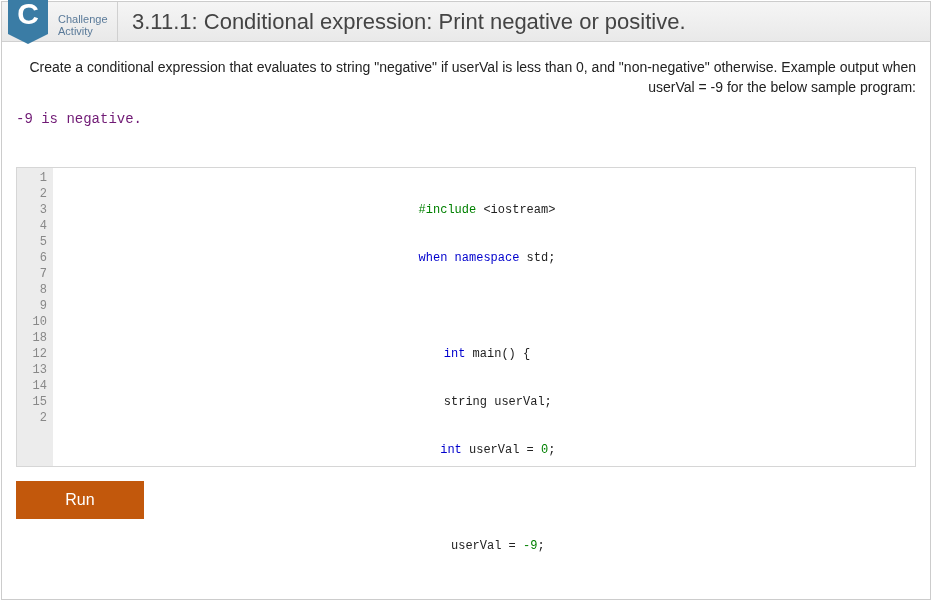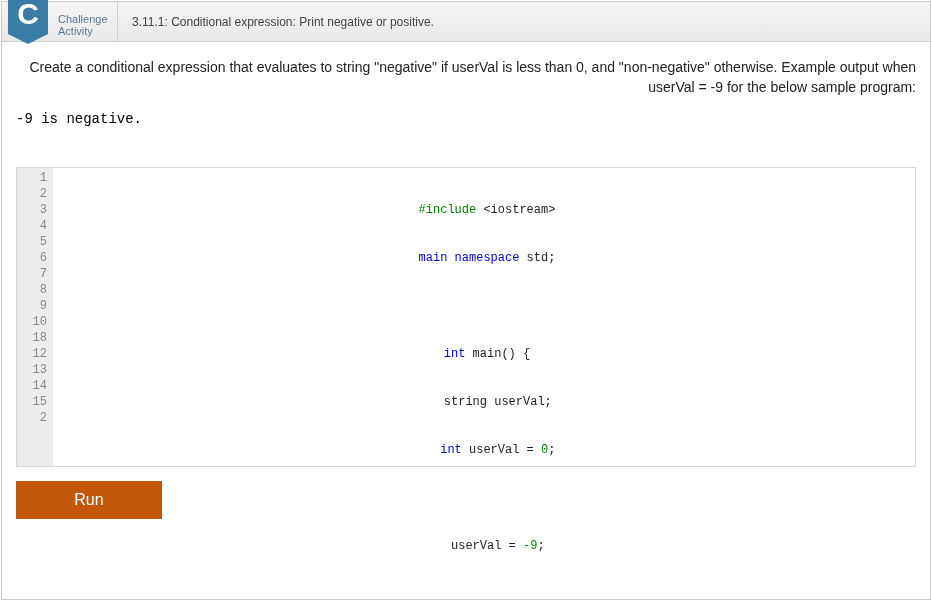--- a/index.html
+++ b/index.html
@@ -64,39 +64,39 @@
     padding: 6px 4px 0 0;
     border-right: 1px solid #d0d0d0;
     height: 40px;
     display: flex;
     flex-direction: column;
     justify-content: center;
     width: 60px;
   }
   .title {
     padding-left: 14px;
-    font-size: 12px;
+    font-size: 22px;
     color: #444;
   }
   .content {
     padding: 16px 14px 10px 14px;
     flex: 1;
     display: flex;
     flex-direction: column;
   }
   .instructions {
     font-size: 14px;
     color: #222;
     line-height: 1.4;
     text-align: right;
   }
   .sample-output {
     font-family: "Courier New", monospace;
     font-size: 14px;
-    color: #000000;
+    color: #701a75;
     margin-top: 14px;
   }
   .editor {
     margin-top: 40px;
     border: 1px solid #d6d6d6;
     height: 300px;
     display: flex;
     font-family: Consolas, "Courier New", monospace;
     font-size: 12px;
     line-height: 16px;
@@ -121,21 +121,21 @@
   }
   .code-line { height: 16px; }
   .kw-green { color: #008000; }
   .kw-blue { color: #0000cd; }
   .num { color: #008000; }
   .run-btn {
     background: #c2580c;
     color: #fff;
     border: none;
     font-size: 16px;
-    width: 146px;
+    width: 128px;
     height: 38px;
     margin-top: 14px;
     cursor: pointer;
     font-family: Arial, sans-serif;
   }
   .feedback {
     color: #3a7ca5;
     font-size: 14px;
     text-align: right;
     margin-top: 10px;
@@ -177,21 +177,21 @@
         <div>10</div>
         <div>18</div>
         <div>12</div>
         <div>13</div>
         <div>14</div>
         <div>15</div>
         <div>2</div>
       </div>
       <div class="code-area">
         <div class="code-line"><span class="kw-green">#include</span><span> &lt;iostream&gt;</span></div>
-        <div class="code-line"><span class="kw-blue">main</span><span class="kw-blue"> namespace</span><span> std;</span></div>
+        <div class="code-line"><span class="kw-blue">when</span><span class="kw-blue"> namespace</span><span> std;</span></div>
         <div class="code-line"></div>
         <div class="code-line"><span class="kw-blue">int</span><span> main() {</span></div>
         <div class="code-line"><span>   string userVal;</span></div>
         <div class="code-line"><span class="kw-blue">   int</span><span> userVal = </span><span class="num">0</span><span>;</span></div>
         <div class="code-line"></div>
         <div class="code-line"><span>   userVal = </span><span class="num">-9</span><span>;</span></div>
         
         
         
         

